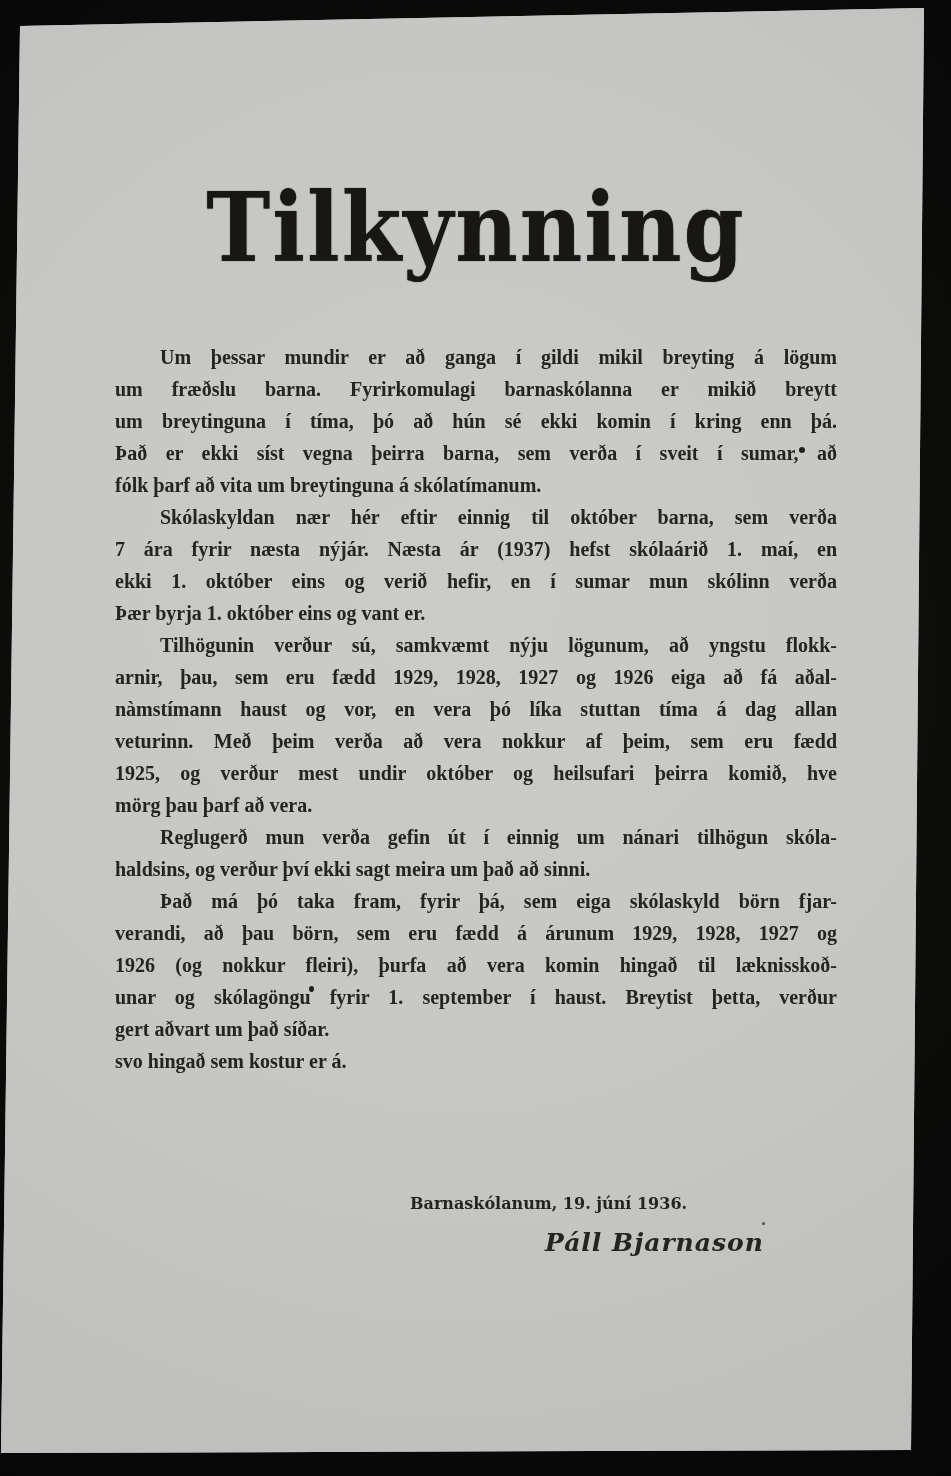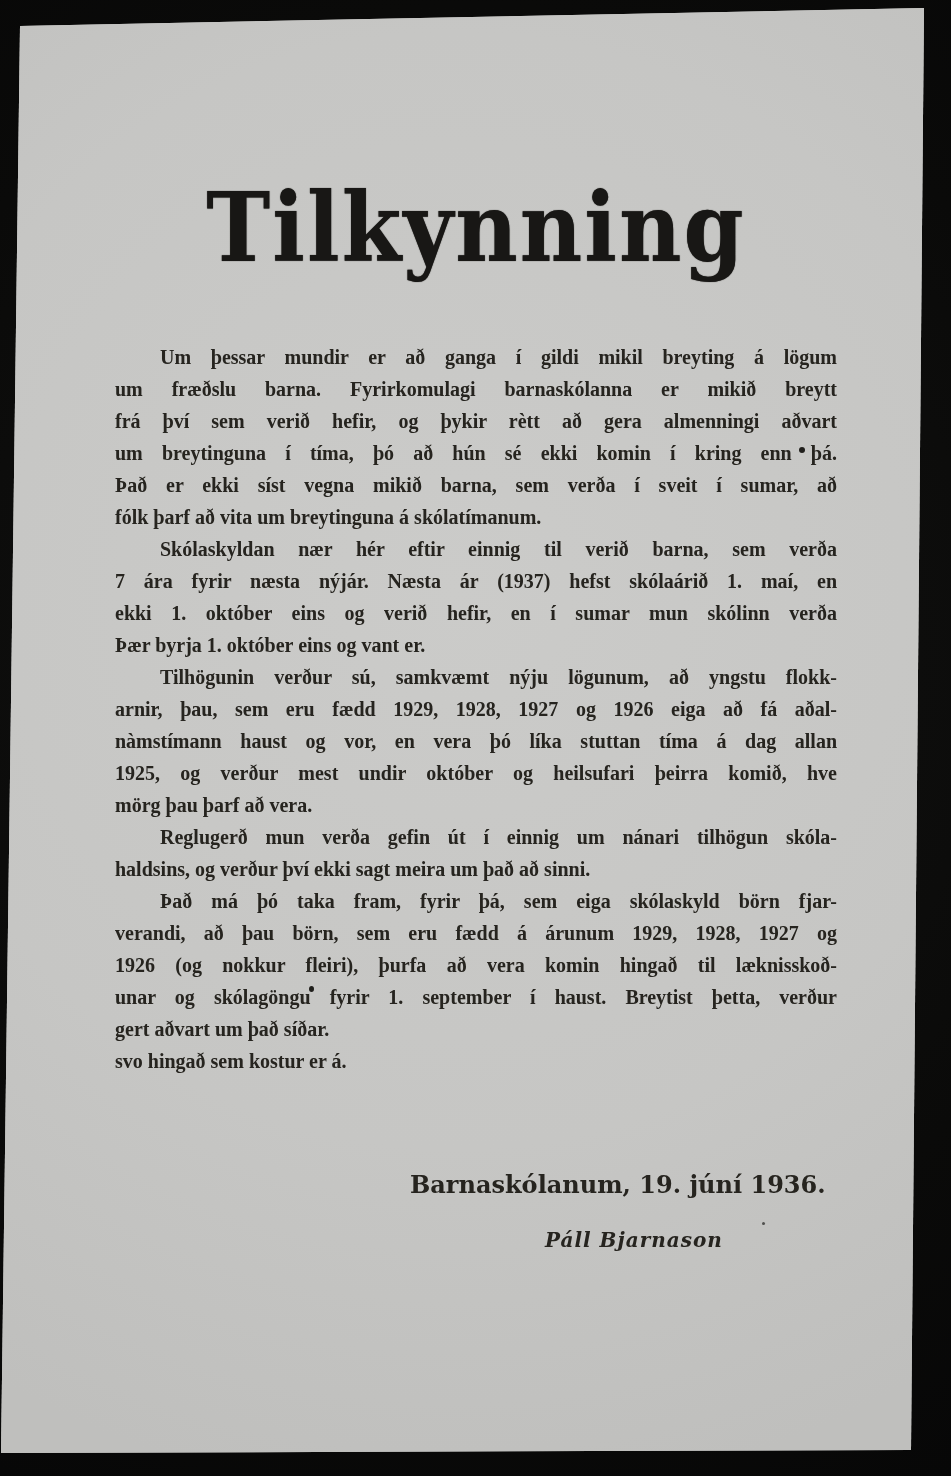--- a/index.html
+++ b/index.html
@@ -28,26 +28,26 @@
   }
   .body-text{
     position:absolute;top:341px;left:115px;width:722px;
     font-size:20px;line-height:32px;font-weight:bold;color:#26241f;
   }
   .para{margin:0;font-family:Liberation Serif, serif;}
   .line{height:32px;white-space:nowrap;}
   .just{text-align:justify;text-align-last:justify;white-space:normal;}
   .indent{padding-left:45px;}
   .dateline{
-    position:absolute;top:1170px;left:410px;
-    font-size:24px;font-weight:bold;color:#26241f;
+    position:absolute;top:1194px;left:410px;
+    font-size:16px;font-weight:bold;color:#26241f;
   }
   .signature{
     position:absolute;top:1228px;left:545px;
-    font-size:20px;font-weight:bold;font-style:italic;color:#26241f;
+    font-size:25px;font-weight:bold;font-style:italic;color:#26241f;
     letter-spacing:1px;
   }
   .speck{position:absolute;background:#201f1c;border-radius:50%;}
   .speck-1{width:6px;height:6px;top:447px;left:799px;}
   .speck-2{width:5px;height:6px;top:986px;left:309px;}
   .speck-3{width:3px;height:3px;top:1222px;left:762px;opacity:.7;}
 </style>
 </head>
 <body>
 
@@ -55,37 +55,37 @@
 
 <div class="paper">
 
   <h1 class="title">Tilkynning</h1>
 
   <div class="body-text">
 
     <div class="para">
       <div class="line just indent">Um þessar mundir er að ganga í gildi mikil breyting á lögum</div>
       <div class="line just">um fræðslu barna. Fyrirkomulagi barnaskólanna er mikið breytt</div>
-      <div class="line just">frá því sem verið hefir, og þykir rètt að gera almenningi aðvart</div>
       <div class="line just">um breytinguna í tíma, þó að hún sé ekki komin í kring enn þá.</div>
-      <div class="line just">Það er ekki síst vegna mikið barna, sem verða í sveit í sumar, að</div>
+      <div class="line just">Það er ekki síst vegna þeirra barna, sem verða í sveit í sumar, að</div>
       <div class="line">fólk þarf að vita um breytinguna á skólatímanum.</div>
     </div>
 
     <div class="para">
-      <div class="line just indent">Skólaskyldan nær hér eftir einnig til verið barna, sem verða</div>
+      <div class="line just indent">Skólaskyldan nær hér eftir einnig til október barna, sem verða</div>
       <div class="line just">7 ára fyrir næsta nýjár. Næsta ár (1937) hefst skólaárið 1. maí, en</div>
       <div class="line just">ekki 1. október eins og verið hefir, en í sumar mun skólinn verða</div>
       <div class="line">Þær byrja 1. október eins og vant er.</div>
     </div>
 
     <div class="para">
       <div class="line just indent">Tilhögunin verður sú, samkvæmt nýju lögunum, að yngstu flokk-</div>
       <div class="line just">arnir, þau, sem eru fædd 1929, 1928, 1927 og 1926 eiga að fá aðal-</div>
       <div class="line just">nàmstímann haust og vor, en vera þó líka stuttan tíma á dag allan</div>
+      <div class="line just">veturinn. Með þeim verða að vera nokkur af þeim, sem eru fædd</div>
       <div class="line just">1925, og verður mest undir október og heilsufari þeirra komið, hve</div>
       <div class="line">mörg þau þarf að vera.</div>
     </div>
 
     <div class="para">
       <div class="line just indent">Reglugerð mun verða gefin út í einnig um nánari tilhögun skóla-</div>
       <div class="line">haldsins, og verður því ekki sagt meira um það að sinni.</div>
     </div>
 
     <div class="para">

